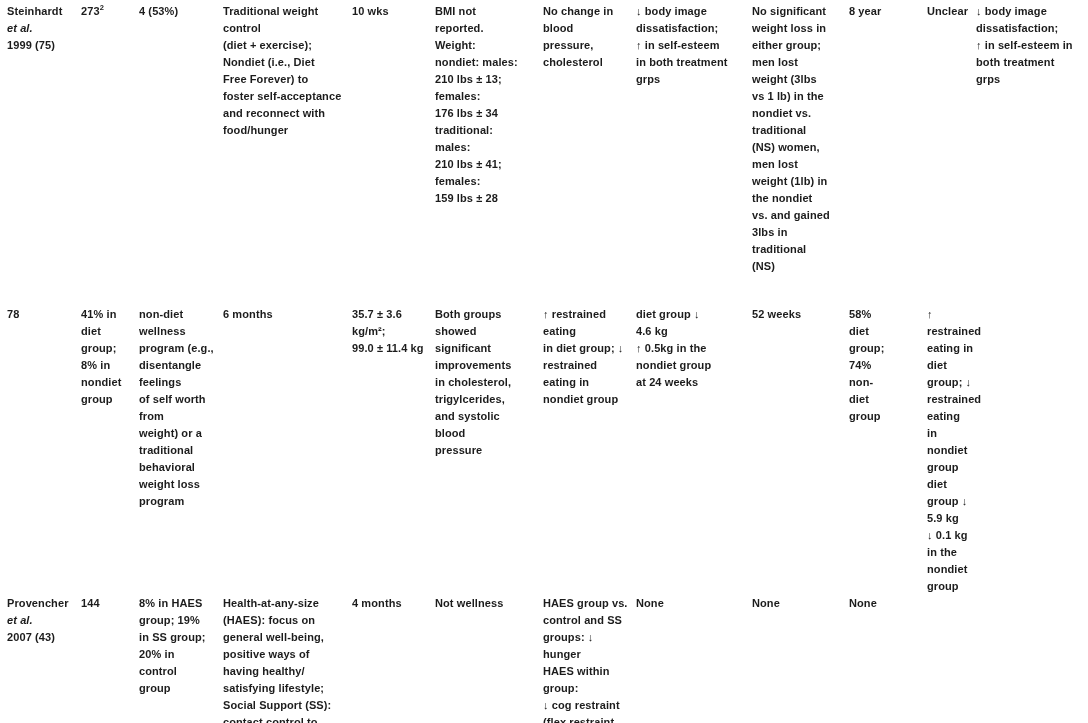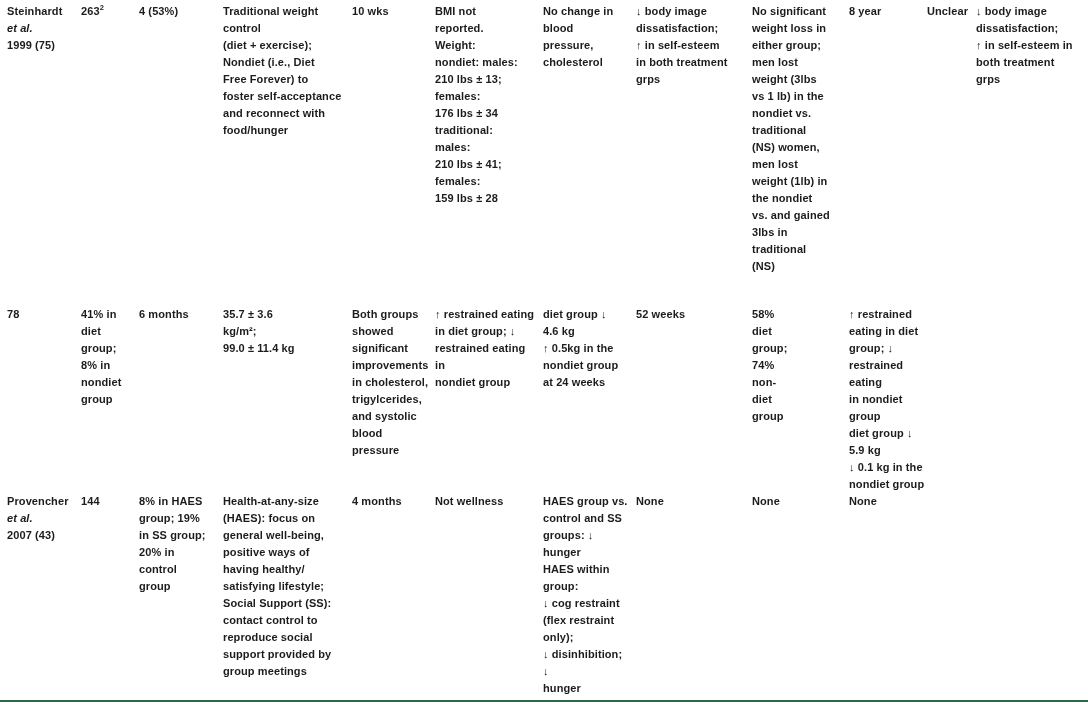--- a/index.html
+++ b/index.html
@@ -51,21 +51,21 @@
 </style>
 </head>
 <body>
 
 <div class="paper-table">
 
   <div class="trow trow-1">
     <div class="cell"><span>Steinhardt</span>
 <span class="etal">et al.</span>
 <span>1999 (75)</span></div>
-    <div class="cell"><span>263</span><sup>2</sup></div>
+    <div class="cell"><span>273</span><sup>2</sup></div>
     <div class="cell">4 (53%)</div>
     <div class="cell">Traditional weight
 control
 (diet + exercise);
 Nondiet (i.e., Diet
 Free Forever) to
 foster self-acceptance
 and reconnect with
 food/hunger</div>
     <div class="cell">10 wks</div>
@@ -115,20 +115,27 @@
 grps</div>
   </div>
 
   <div class="trow trow-2">
     <div class="cell"><span>78</span><sup></sup></div>
     <div class="cell">41% in diet
 group;
 8% in
 nondiet
 group</div>
+    <div class="cell">non-diet wellness
+program (e.g.,
+disentangle feelings
+of self worth from
+weight) or a
+traditional behavioral
+weight loss program</div>
     <div class="cell">6 months</div>
     <div class="cell">35.7 ± 3.6
 kg/m²;
 99.0 ± 11.4 kg</div>
     <div class="cell">Both groups
 showed
 significant
 improvements
 in cholesterol,
 trigylcerides,

